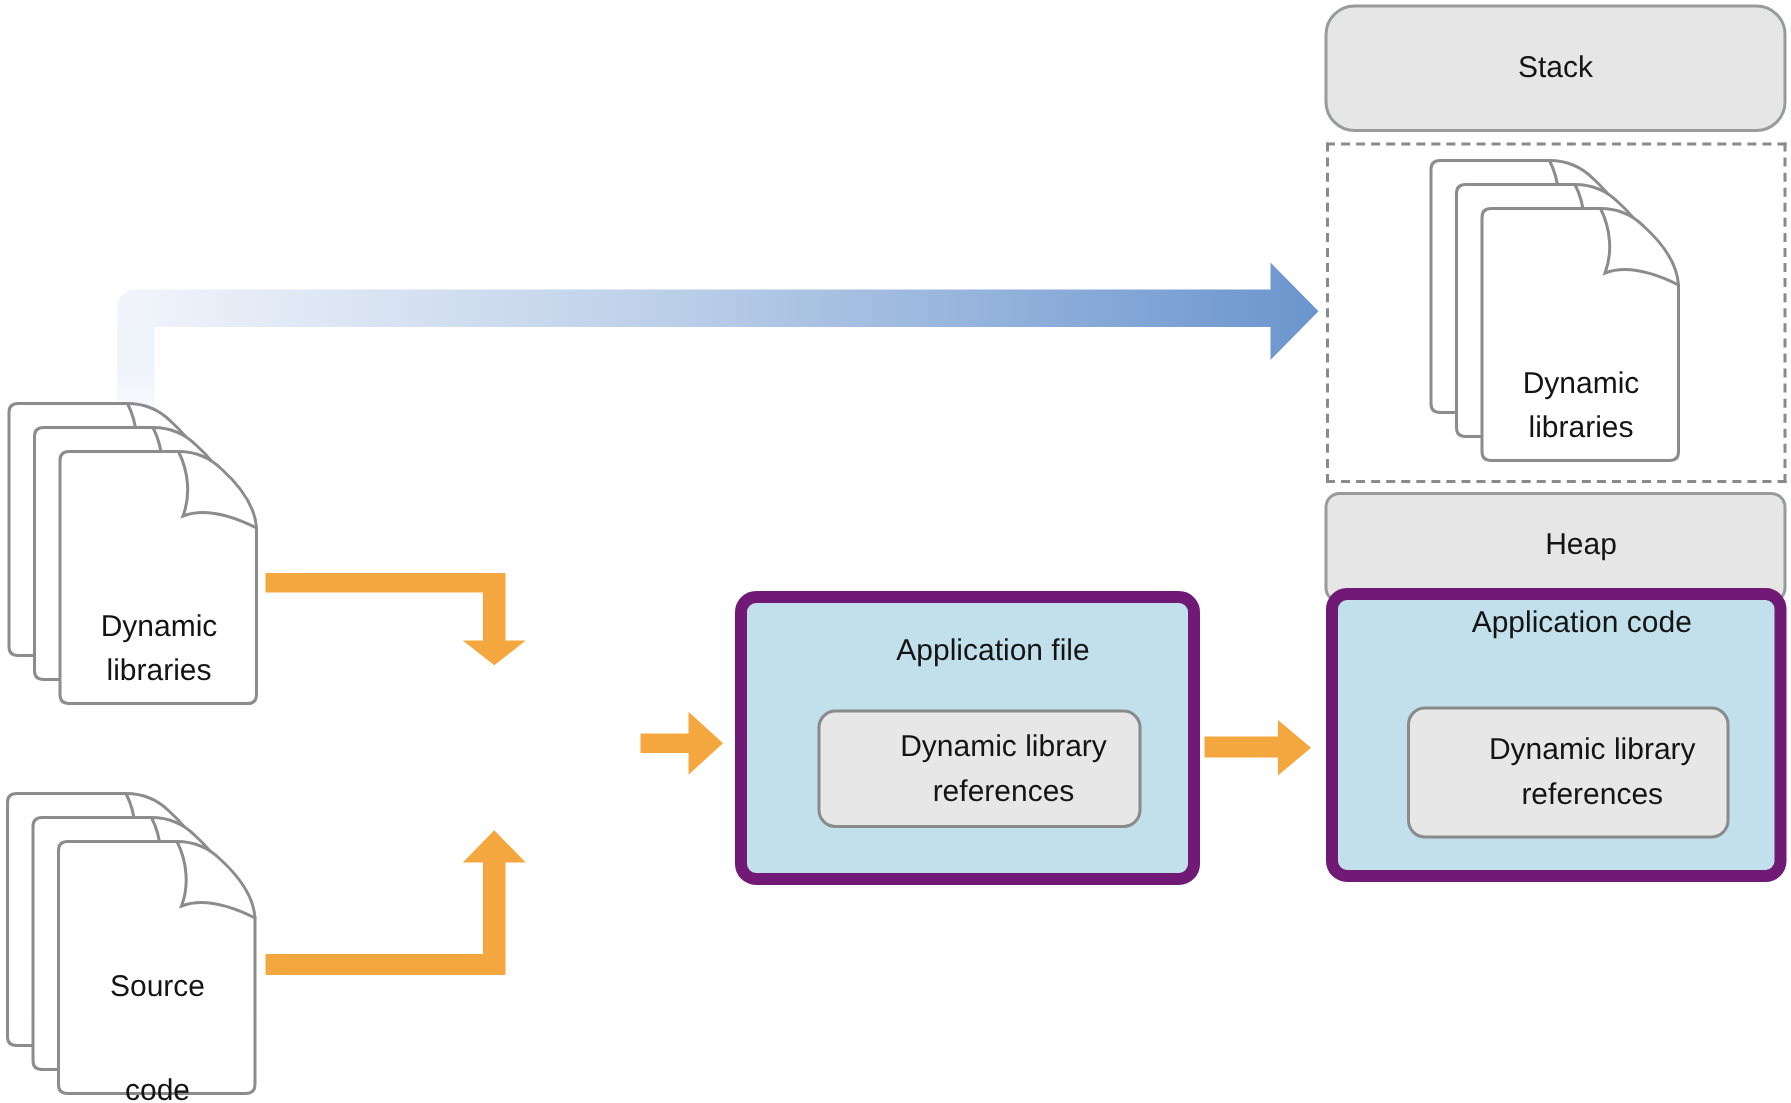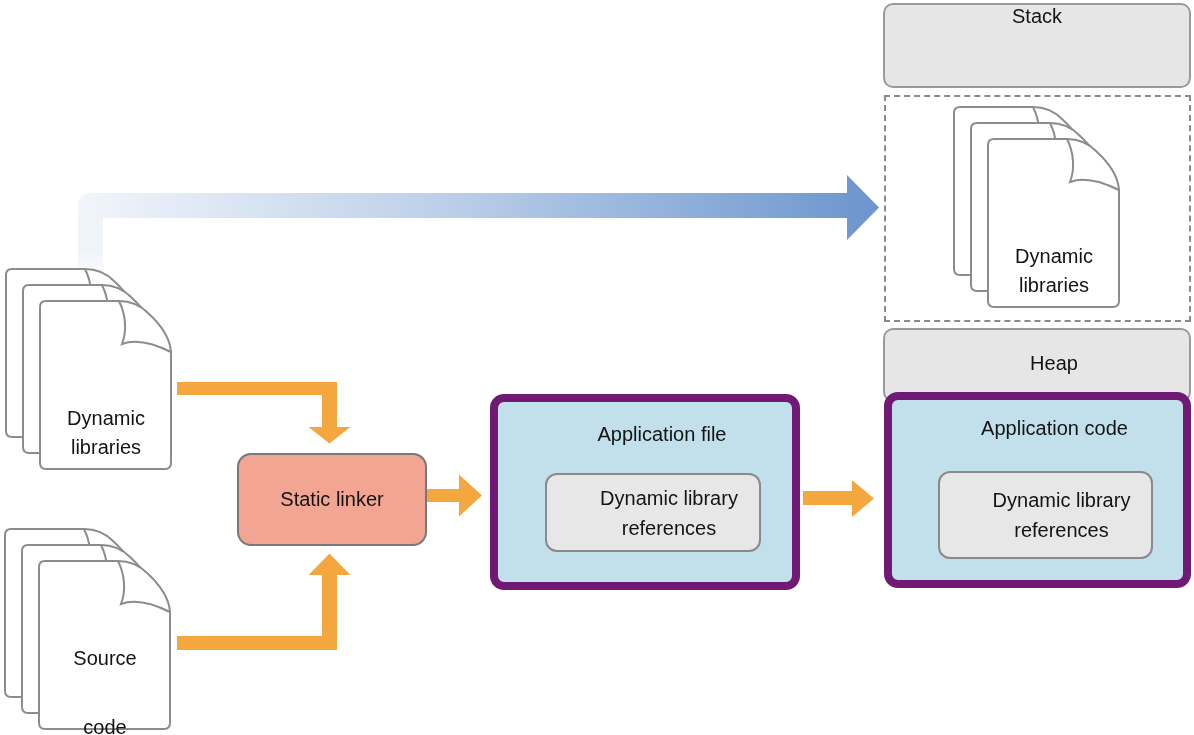--- a/index.html
+++ b/index.html
@@ -59,23 +59,24 @@
   }
   .box-title {
     position: absolute;
     left: 0; right: 0;
     text-align: center;
     font-size: 20px;
     padding-left: 34px;
   }
   .center-label {
     display: flex;
-    align-items: flex-start;
+    align-items: center;
     justify-content: center;
     font-size: 20px;
+    border-radius: 20px;
   }
   .page-label {
     position: absolute;
     display: flex;
     flex-direction: column;
     align-items: center;
     justify-content: center;
     padding-top: 24px;
     text-align: center;
     font-size: 20px;
@@ -139,30 +140,27 @@
     <span>Stack</span>
   </div>
 
   <div class="abs dashed-box" style="left:884px; top:95px; width:307px; height:227px;"></div>
 
   <div class="abs gray-box" style="left:883px; top:328px; width:308px; height:74px;">
     <div class="box-title" style="top:22px;">Heap</div>
   </div>
 
   <div class="abs blue-box" style="left:884px; top:392px; width:307px; height:196px;">
-    <div class="box-title" style="top:17px;">Application code</div>
+    <div class="box-title" style="top:4px;">Application code</div>
     <div class="abs ref-box" style="left:46px; top:71px; width:215px; height:88px;">
       <span class="txt">Dynamic library</span>
       <span class="txt">references</span>
     </div>
   </div>
 
-  <div class="abs linker-box" style="left:237px; top:453px; width:190px; height:93px;">
-    <span class="txt">Static linker</span>
-  </div>
 
   <div class="abs blue-box" style="left:490px; top:394px; width:310px; height:196px;">
     <div class="box-title" style="top:21px;">Application file</div>
     <div class="abs ref-box" style="left:47px; top:71px; width:216px; height:79px;">
       <span class="txt">Dynamic library</span>
       <span class="txt">references</span>
     </div>
   </div>
 
   <div class="page-label" style="left:39px; top:300px; width:134px; height:170px;">

